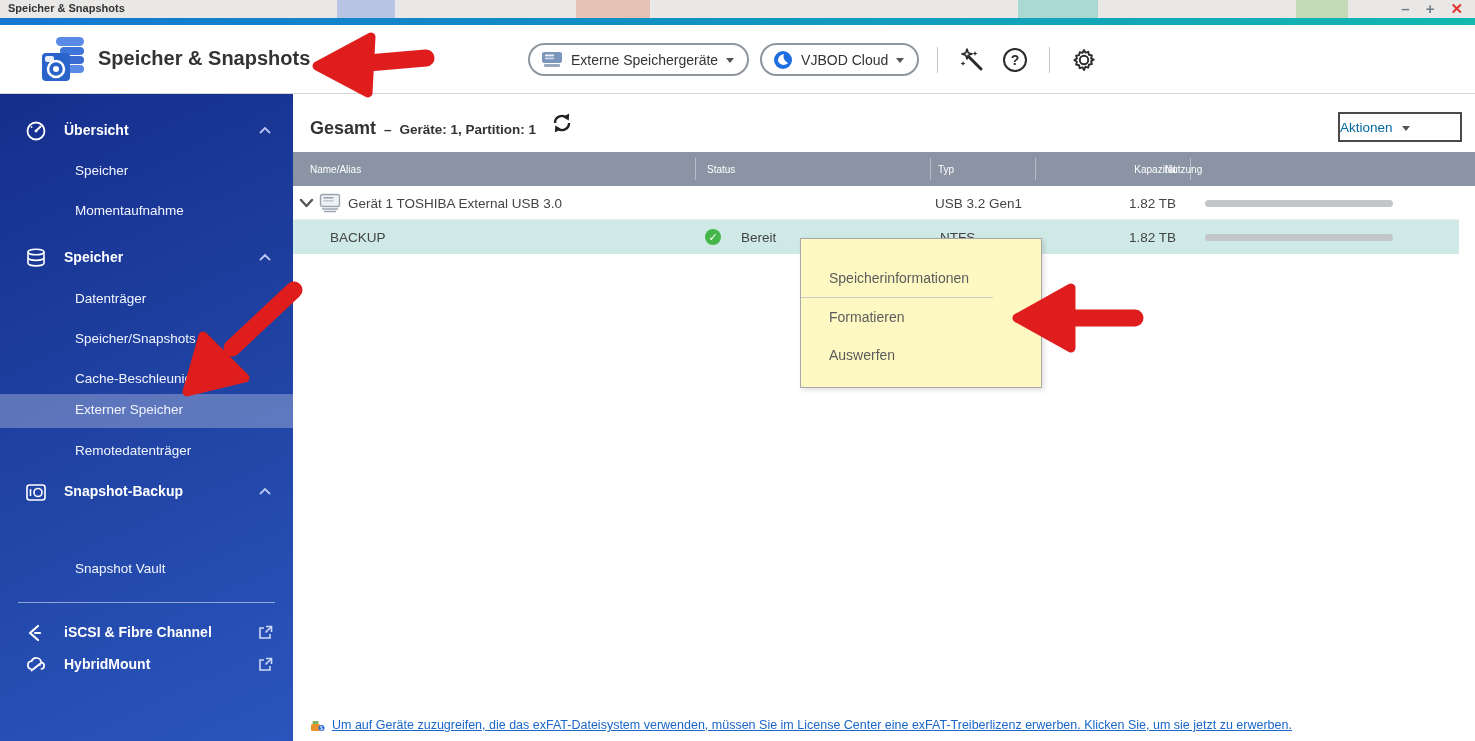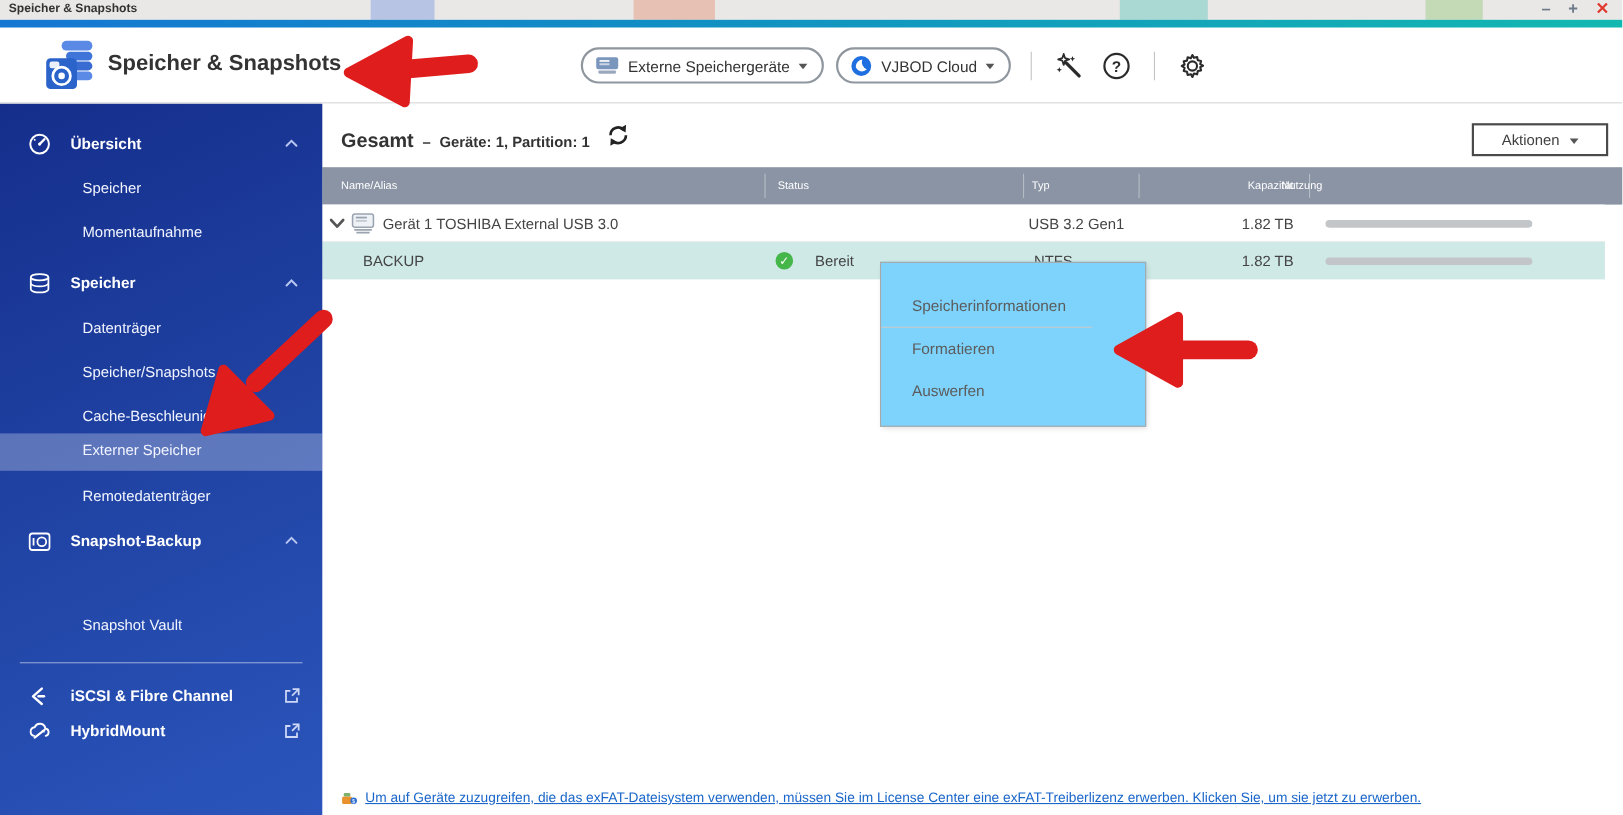--- a/index.html
+++ b/index.html
@@ -47,43 +47,43 @@
   .ext-icon { position:absolute; right:20px; top:9px; }
   .side-divider { position:absolute; left:18px; top:508px; width:257px; height:1px; background:rgba(255,255,255,.5); }
 
   
   .main { position:absolute; left:293px; top:94px; width:1182px; height:647px; background:#fff; }
   .summary { position:absolute; left:17px; top:24px; display:flex; align-items:baseline; gap:8px; }
   .summary-title { font-size:18px; font-weight:bold; color:#333; }
   .summary-details { font-size:13.5px; font-weight:bold; color:#333; }
   .refresh-btn { position:absolute; left:256px; top:16px; width:26px; height:26px; cursor:pointer; }
   .actions-btn { position:absolute; right:13px; top:18px; width:124px; height:30px; border:2px solid #4a4a4a;
-                 background:#fff; font-size:13.5px; color:#404040; display:flex; align-items:center;
-                 justify-content:center; gap:9px; cursor:pointer; }
+                 background:#fff; font-size:13.5px; color:#0369a1; display:flex; align-items:center;
+                 gap:9px; cursor:pointer; }
 
   .thead { position:absolute; left:0; top:58px; width:1182px; height:34px; background:#8a94a4; color:#fff; font-size:10px; }
   .th { position:absolute; top:0; height:34px; display:flex; align-items:center; cursor:pointer; }
   .th-name { left:17px; } .th-status { left:414px; } .th-typ { left:645px; }
   .th-kap { left:747px; width:136px; justify-content:flex-end; } .th-nutz { left:872px; }
   .th-sep { position:absolute; top:6px; height:22px; width:1px; background:rgba(255,255,255,.38); }
 
   .trow { position:absolute; left:0; width:1166px; height:34px; font-size:13.5px; color:#444; cursor:pointer; }
   .trow.r1 { top:92px; background:#fff; border-bottom:1px solid #ececec; }
   .trow.r2 { top:126px; background:#cfe9e6; }
   .cell { position:absolute; top:0; height:34px; display:flex; align-items:center; white-space:nowrap; }
   .usage-bar { position:absolute; left:912px; top:14px; width:188px; height:7px; background:#c3c6c9; border-radius:3.5px; }
   .status-ok { position:absolute; left:412px; top:9px; width:16px; height:16px; border-radius:50%;
                background:#45b649; color:#fff; font-size:11px; font-weight:bold; display:flex;
                align-items:center; justify-content:center; font-family:"DejaVu Sans",sans-serif; }
 
   .footer-note { position:absolute; left:17px; bottom:9px; display:flex; align-items:flex-end; gap:7px; }
   .footer-link { font-size:12.5px; color:#1a66c9; text-decoration:underline; cursor:pointer; }
 
   
-  .context-menu { position:absolute; left:800px; top:238px; width:242px; height:150px; background:#7dd3fc;
+  .context-menu { position:absolute; left:800px; top:238px; width:242px; height:150px; background:#fef9c3;
                   border:1px solid #a8a8a8; z-index:20; box-shadow:2px 2px 5px rgba(0,0,0,.13); padding-top:20px; }
   .menu-item { height:38px; line-height:38px; padding-left:28px; font-size:14px; color:#5c5c5c; cursor:pointer; }
   .menu-divider { height:1px; background:#c9c9c9; width:80%; }
 
   
   .arrows { position:absolute; left:0; top:0; width:1475px; height:741px; z-index:30; pointer-events:none; }
 </style>
 </head>
 <body>
 

